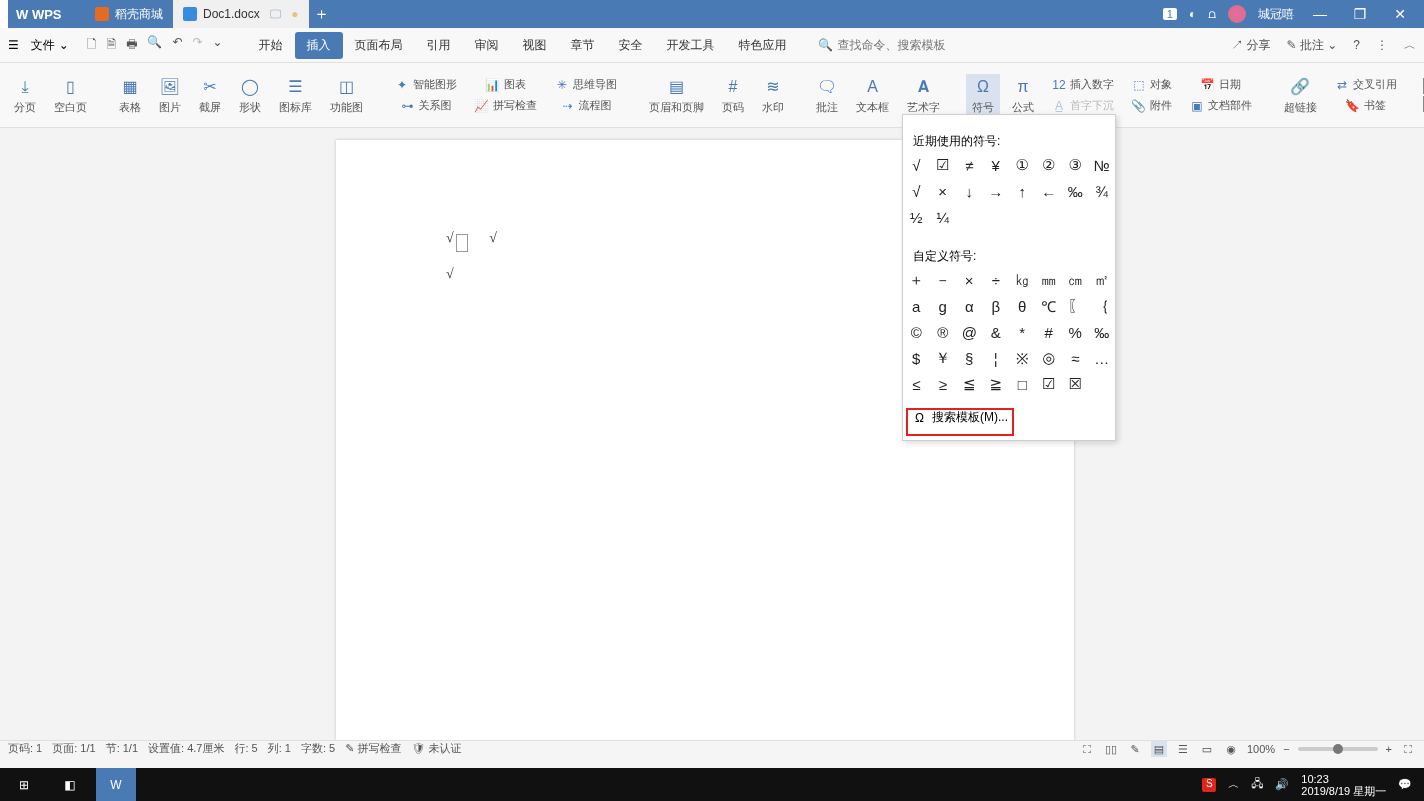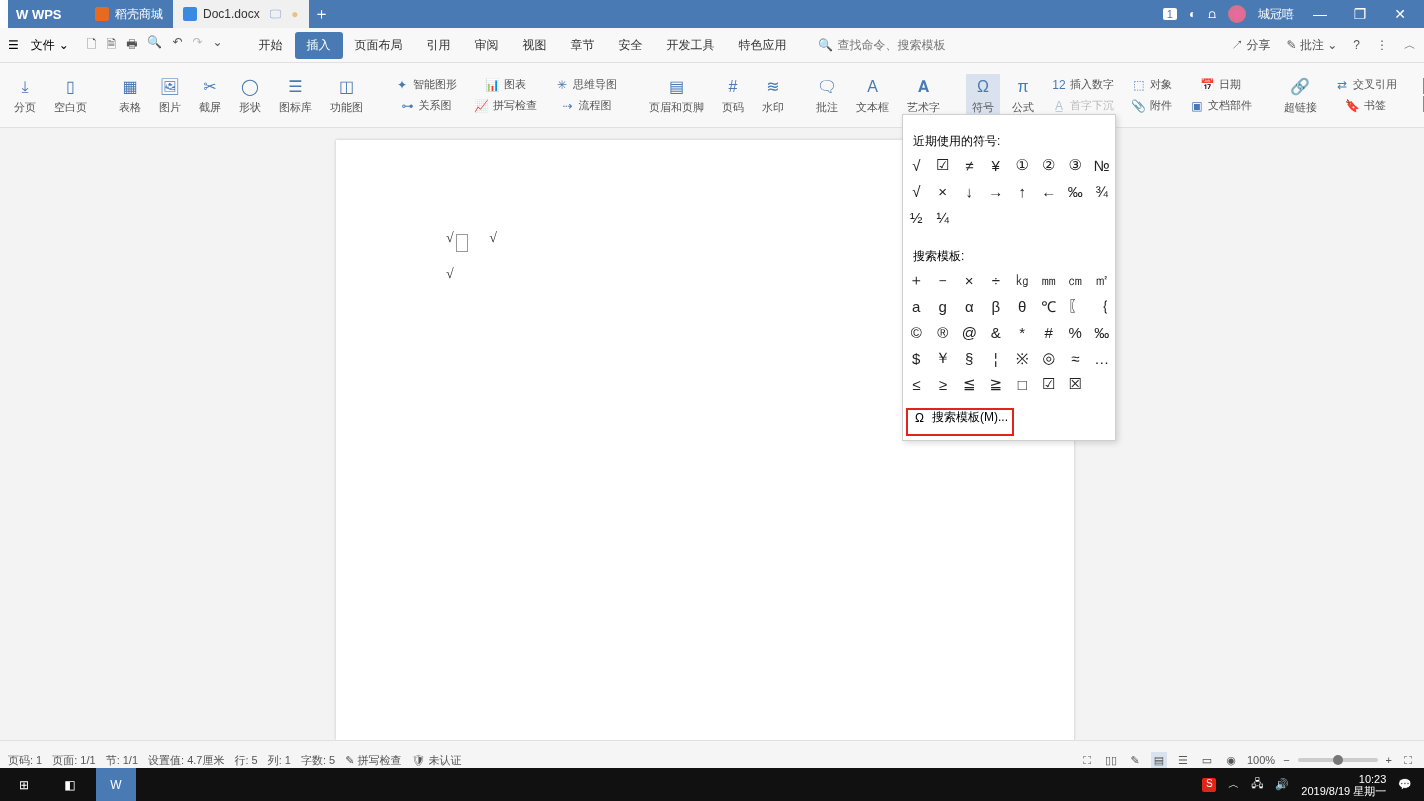--- a/index.html
+++ b/index.html
@@ -42,29 +42,29 @@
 .page .line { margin-bottom: 20px; letter-spacing: 16px; }
 .cursor-blk { position: absolute; left: 120px; top: 94px; width: 12px; height: 18px; border: 1px solid #999; }
 
 .symbol-panel { position: absolute; top: 114px; left: 902px; width: 214px; background: #fff; border: 1px solid #cfcfcf; box-shadow: 2px 2px 6px rgba(0,0,0,.15); z-index: 10; font-size: 12px; }
 .symbol-panel .hdr { padding: 18px 10px 2px; color: #000000; }
 .symbol-panel .grid { display: grid; grid-template-columns: repeat(8, 1fr); }
 .symbol-panel .grid .cell { height: 26px; display: flex; align-items: center; justify-content: center; font-size: 15px; color: #222; cursor: pointer; }
 .symbol-panel .more { display: flex; align-items: center; gap: 8px; padding: 8px 12px; margin: 4px 0 6px; cursor: pointer; }
 .symbol-panel .hl { border: 2px solid #e2231a; position: absolute; pointer-events: none; }
 
-.statusbar { position: absolute; left: 0; right: 0; bottom: 33px; height: 28px; background: #f5f5f5; border-top: 1px solid #e0e0e0; display: flex; align-items: flex-end; padding: 0 8px; gap: 10px; color: #555; font-size: 11px; }
+.statusbar { position: absolute; left: 0; right: 0; bottom: 33px; height: 28px; background: #f5f5f5; border-top: 1px solid #e0e0e0; display: flex; align-items: flex-start; padding: 0 8px; gap: 10px; color: #555; font-size: 11px; }
 .statusbar .right { margin-left: auto; display: flex; align-items: center; gap: 8px; }
 .statusbar .zicon { width: 16px; height: 16px; display: flex; align-items: center; justify-content: center; }
 
 .taskbar { position: absolute; left: 0; right: 0; bottom: 0; height: 33px; background: #111; display: flex; align-items: center; color: #fff; padding: 0 4px; gap: 6px; }
 .taskbar .tb { width: 40px; height: 100%; display: flex; align-items: center; justify-content: center; }
 .taskbar .tb.wps { background: #4a7ab4; }
 .taskbar .right { margin-left: auto; display: flex; align-items: center; gap: 12px; padding-right: 8px; font-size: 11px; }
-.taskbar .clock { text-align: right; line-height: 12px; }
+.taskbar .clock { text-align: left; line-height: 12px; }
 .tray-ico { width: 14px; height: 14px; display: inline-block; }
 
 .zoom-slider { width: 80px; height: 4px; background: #ccc; border-radius: 2px; position: relative; }
 .zoom-slider .thumb { width: 10px; height: 10px; background: #777; border-radius: 50%; position: absolute; top: -3px; left: 35px; }
 </style>
 </head>
 <body>
 
 <div class="titlebar">
   <div class="logo">W&nbsp;WPS</div>
@@ -312,21 +312,21 @@
       <div class="cell">×</div>
       <div class="cell">↓</div>
       <div class="cell">→</div>
       <div class="cell">↑</div>
       <div class="cell">←</div>
       <div class="cell">‰</div>
       <div class="cell">¾</div>
       <div class="cell">½</div>
       <div class="cell">¼</div>
     </div>
-  <div class="hdr">搜索模板:</div>
+  <div class="hdr">自定义符号:</div>
   <div class="grid" id="custom-grid">
       <div class="cell">＋</div>
       <div class="cell">－</div>
       <div class="cell">×</div>
       <div class="cell">÷</div>
       <div class="cell">㎏</div>
       <div class="cell">㎜</div>
       <div class="cell">㎝</div>
       <div class="cell">㎡</div>
       <div class="cell">a</div>

